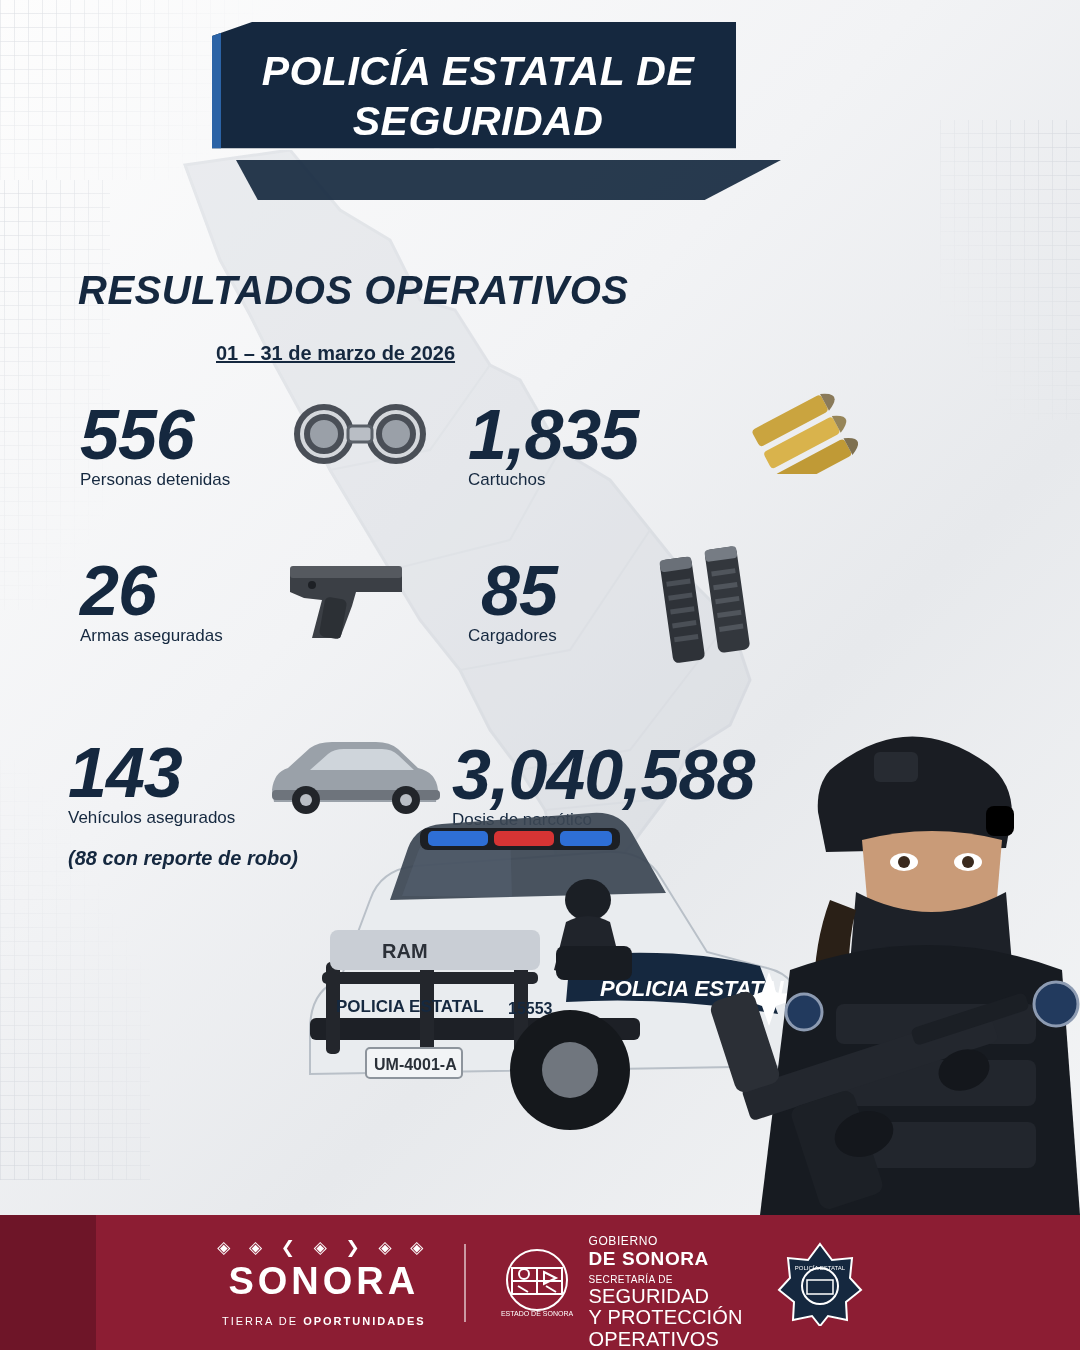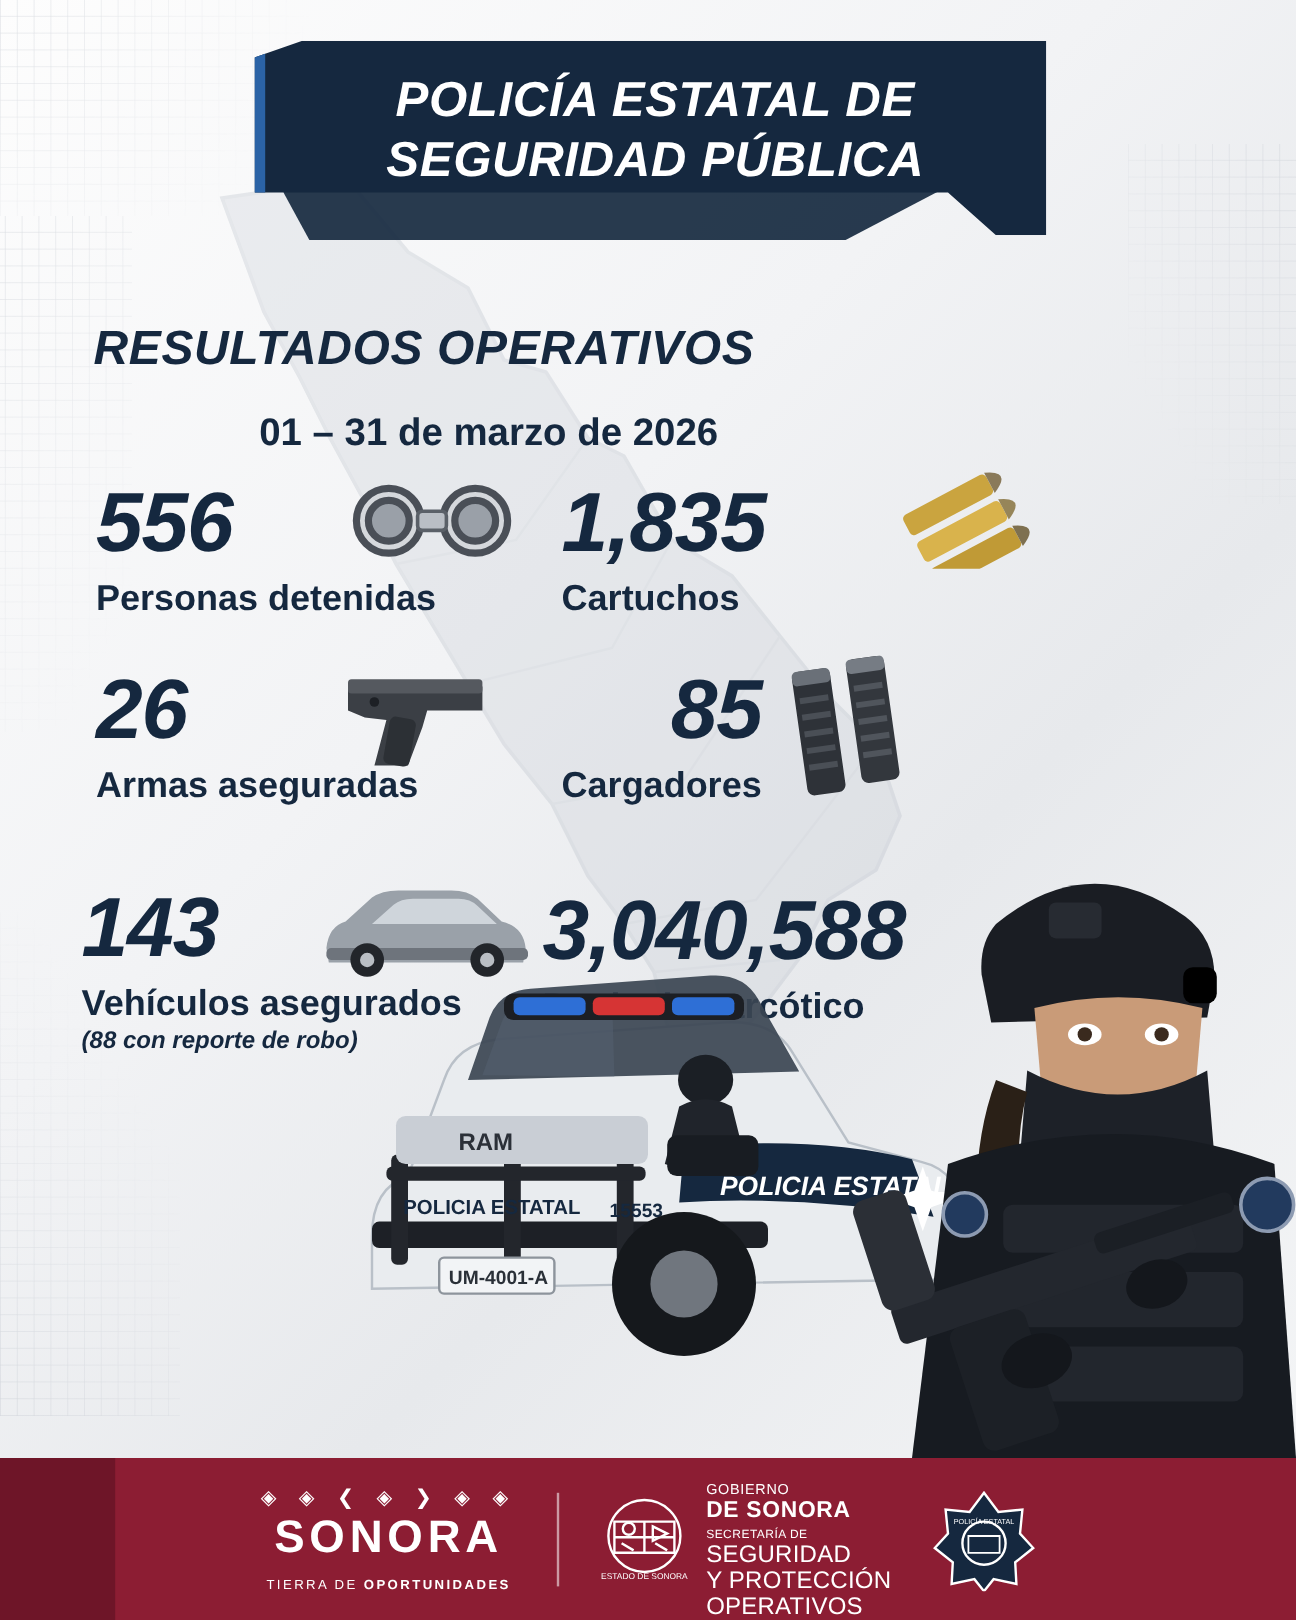--- a/index.html
+++ b/index.html
@@ -53,22 +53,22 @@
     width: 700px;
     height: 760px;
     opacity: .30;
     pointer-events: none;
   }
 
   
   .header-banner {
     position: absolute;
     left: 212px;
-    top: 34px;
-    width: 660px;
+    top: 22px;
+    width: 524px;
     height: 162px;
     background: #15283f;
     color: #ffffff;
     clip-path: polygon(40px 0, 100% 0, 100% 100%, 618px 100%, 578px 78%, 0 78%, 0 14px);
   }
   .header-banner .bar-accent {
     position: absolute;
     left: 0; top: 0; bottom: 0; width: 9px;
     background: #2b63a6;
   }
@@ -105,50 +105,50 @@
     font-size: 40px;
     font-weight: bold;
     font-style: italic;
     color: #15283f;
     letter-spacing: .5px;
   }
   .section-date {
     position: absolute;
     left: 216px;
     top: 342px;
-    font-size: 32px;
+    font-size: 20px;
     font-weight: bold;
     color: #15283f;
+    text-decoration: underline;
   }
 
   
   .stat {
     position: absolute;
   }
   .stat-number {
     font-size: 70px;
     font-weight: bold;
     font-style: italic;
     color: #15283f;
     line-height: 1;
     letter-spacing: -1px;
   }
   .stat-label {
-    font-size: 30px;
-    font-weight: bold;
+    font-size: 17px;
+    font-weight: normal;
     color: #15283f;
-    margin-top: 12px;
     white-space: nowrap;
   }
   .stat-sub {
     font-size: 20px;
     font-weight: bold;
     font-style: italic;
     color: #15283f;
-    margin-top: 2px;
+    margin-top: 19px;
     white-space: nowrap;
   }
 
   .s1 { left: 80px;  top: 400px; }
   .s2 { left: 468px; top: 400px; }
   .s3 { left: 80px;  top: 556px; }
   .s4 { left: 468px; top: 556px; text-align: right; }
   .s5 { left: 68px;  top: 738px; }
   .s6 { left: 452px; top: 740px; }
 

